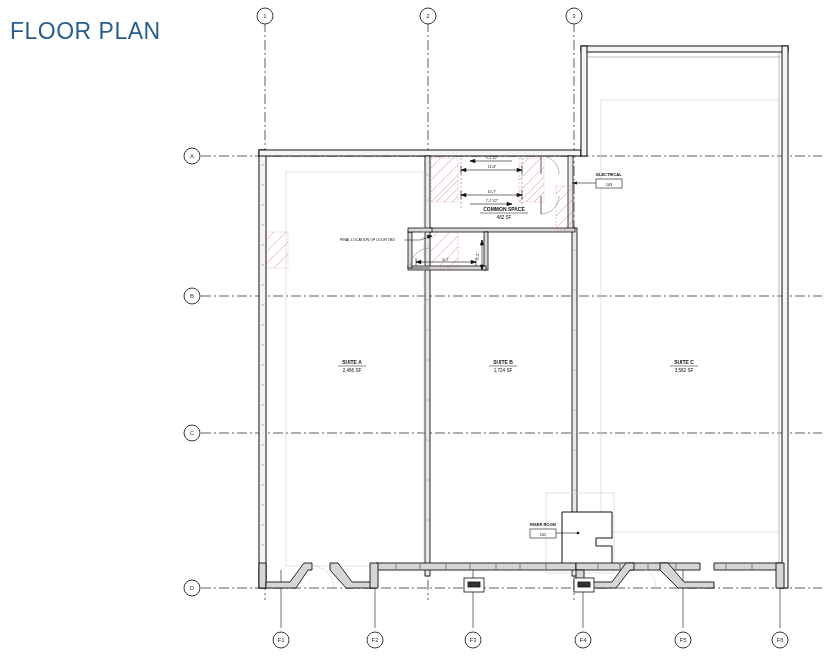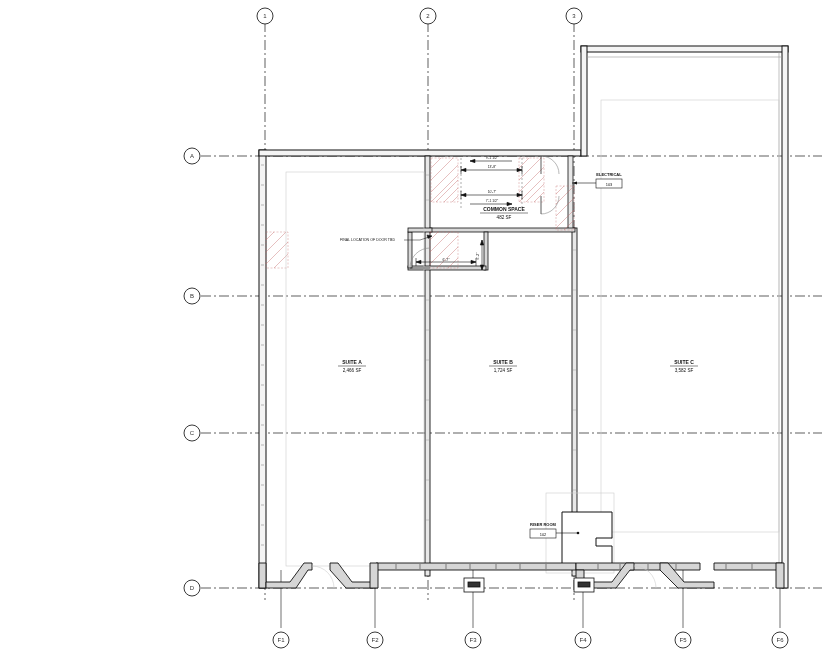--- a/index.html
+++ b/index.html
@@ -81,20 +81,21 @@
     fill: #111111;
     font-family: "Liberation Sans", sans-serif;
     text-anchor: middle;
   }
 </style>
 </head>
 <body>
 
 <div id="sheet">
 
+  <div id="plan-title">FLOOR PLAN</div>
 
   <svg class="plan-svg" viewBox="0 0 831 663">
 
     <g stroke="#1a1a1a" stroke-width="0.7" stroke-dasharray="10 3 2 3" fill="none">
 
       <line x1="265" y1="22" x2="265" y2="600"></line>
       <line x1="428" y1="22" x2="428" y2="600"></line>
       <line x1="574" y1="22" x2="574" y2="600"></line>
 
       <line x1="201" y1="156" x2="822" y2="156"></line>

